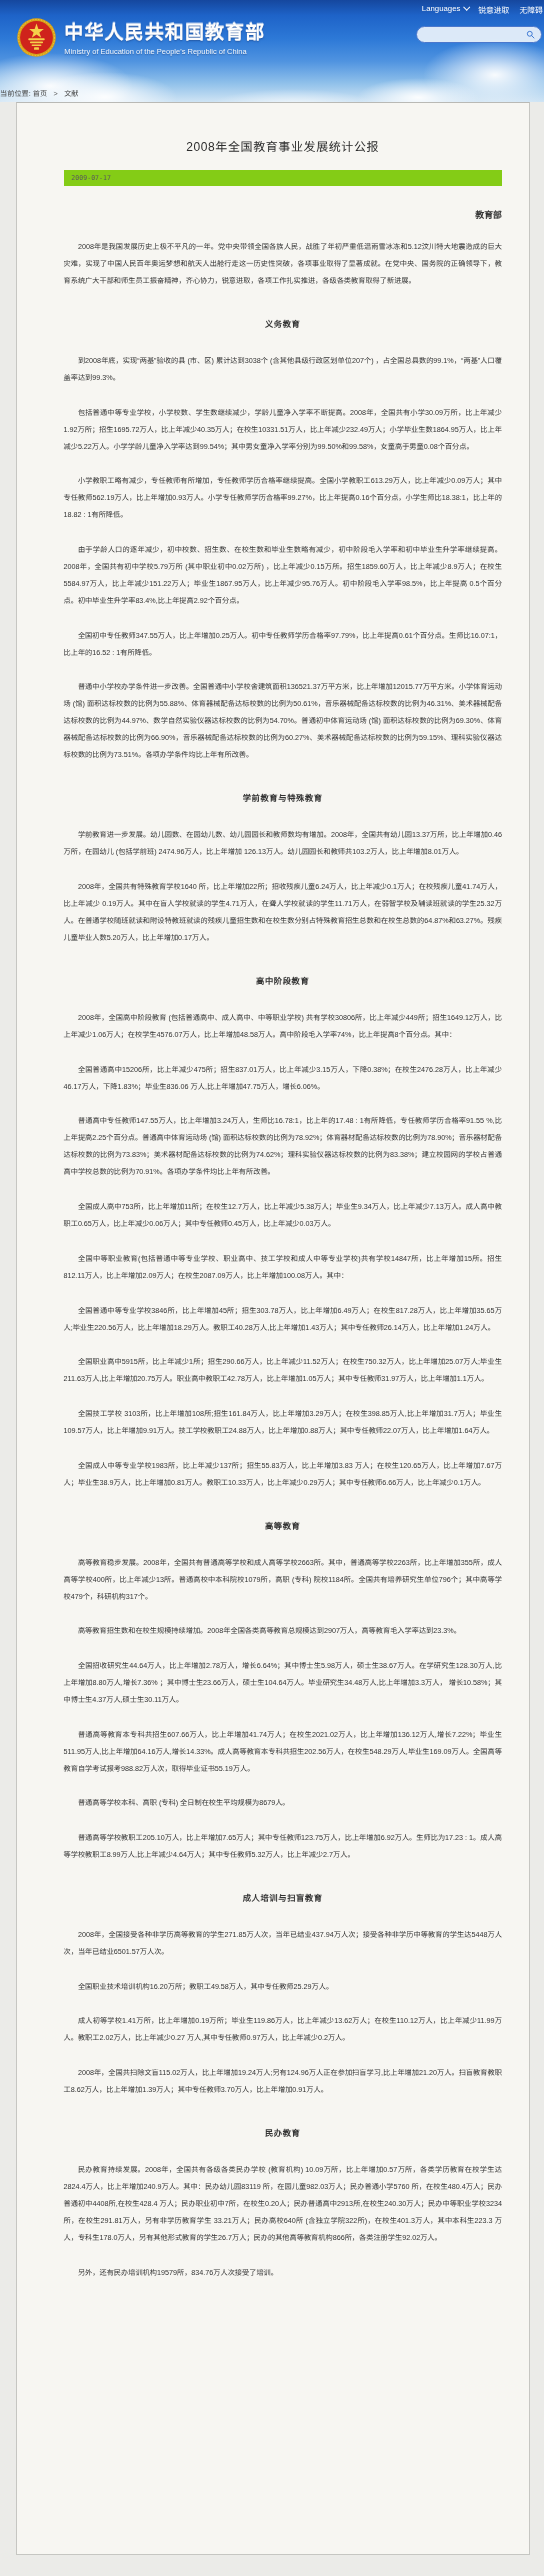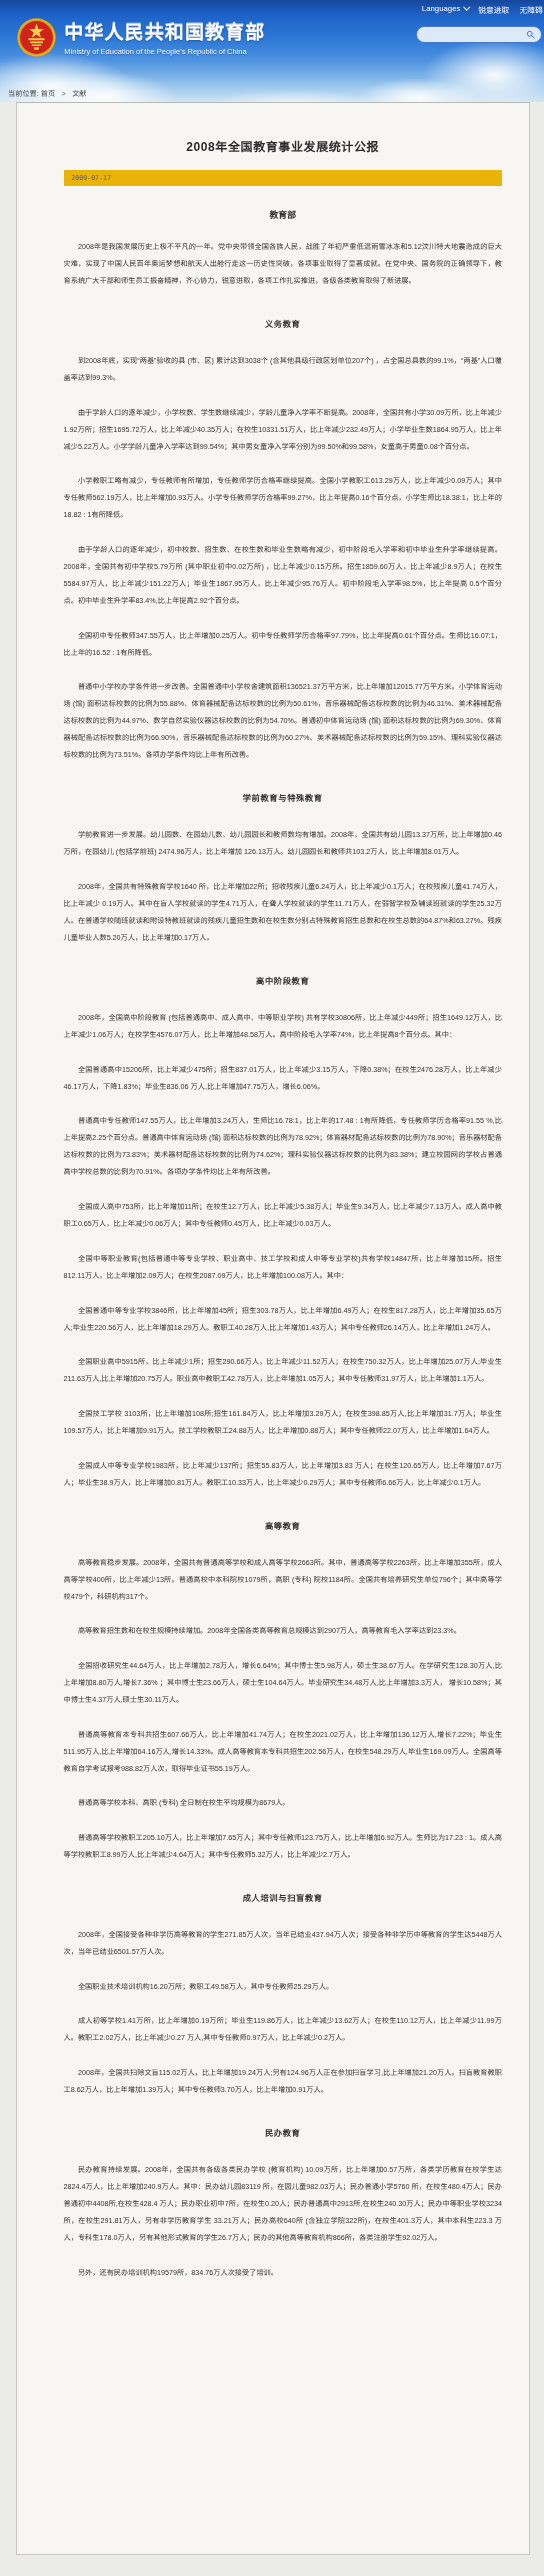--- a/index.html
+++ b/index.html
@@ -37,37 +37,37 @@
           transform:rotate(45deg) translateY(-1.7px); margin-left:2.8px; }
 
   .searchbox {
     position:absolute; right:3.3px; top:25.5px; width:126px; height:17.7px;
     background:rgba(235,243,251,.92); border:0.6px solid #4a77cc; border-radius:8.9px;
     display:flex; align-items:center; padding:0 5.5px;
   }
   .searchbox input { flex:1; border:none; outline:none; background:transparent; font-size:7.2px; color:#335; }
   .mag { width:8.9px; height:8.9px; flex:0 0 8.9px; }
 
-  .crumbs { position:absolute; left:8px; bottom:4.4px; font-size:7.2px; color:#474747; }
+  .crumbs { position:absolute; left:0; bottom:4.4px; font-size:7.2px; color:#474747; }
   .crumbs a { color:#474747; text-decoration:none; cursor:pointer; }
   .crumbs .sep { margin:0 4.4px; color:#5a5a5a; }
 
   
   .content-box {
     margin:0 15.5px; min-height:2453px;
     background:#f7f6f2; border:0.6px solid #c6c6c2; border-top-color:#b9b9b5;
     padding:16.6px 26.6px 39px 47px;
   }
-  .art-title { text-align:center; font-size:12px; font-weight:700; color:#2d2d2d; margin:17.7px 0 15.5px; letter-spacing:0.6px; }
+  .art-title { text-align:center; font-size:12px; font-weight:400; color:#2d2d2d; margin:17.7px 0 15.5px; letter-spacing:0.6px; }
   .datebar {
-    background:#eab308; height:16.6px; line-height:16.6px; padding-left:7.8px;
+    background:#84cc16; height:16.6px; line-height:16.6px; padding-left:7.8px;
     font-family:"DejaVu Sans Mono","Liberation Mono",monospace;
     font-size:6.6px; color:#5a5a5a;
   }
-  .byline { text-align:center; font-size:8.9px; font-weight:700; color:#333; margin:22px 0 3.3px; }
+  .byline { text-align:right; font-size:8.9px; font-weight:700; color:#333; margin:22px 0 3.3px; }
   .article-body { margin-top:16.6px; }
   .article-body h2 {
     text-align:center; font-size:8.3px; font-weight:700; color:#333; margin:28px 0 23px; letter-spacing:0.6px;
   }
   .article-body p {
     font-size:7.2px; line-height:17px; color:#333; text-indent:2em; text-align:justify; margin:0 0 17.7px;
   }
 </style>
 </head>
 <body>
@@ -123,21 +123,21 @@
 <div class="content-box">
   <h1 class="art-title">2008年全国教育事业发展统计公报</h1>
   <div class="datebar">
     <span>2009-07-17</span>
   </div>
   <div class="byline">教育部</div>
   <div class="article-body">
       <p>2008年是我国发展历史上极不平凡的一年。党中央带领全国各族人民，战胜了年初严重低温雨雪冰冻和5.12汶川特大地震造成的巨大灾难，实现了中国人民百年奥运梦想和航天人出舱行走这一历史性突破，各项事业取得了显著成就。在党中央、国务院的正确领导下，教育系统广大干部和师生员工振奋精神，齐心协力，锐意进取，各项工作扎实推进，各级各类教育取得了新进展。</p>
       <h2>义务教育</h2>
       <p>到2008年底，实现“两基”验收的县 (市、区) 累计达到3038个 (含其他县级行政区划单位207个) ，占全国总县数的99.1%，“两基”人口覆盖率达到99.3%。</p>
-      <p>由于学龄人口的逐年减少，小学校数、学生数继续减少，学龄儿童净入学率不断提高。2008年，全国共有小学30.09万所，比上年减少1.92万所；招生1695.72万人，比上年减少40.35万人；在校生10331.51万人，比上年减少232.49万人；小学毕业生数1864.95万人，比上年减少5.22万人。小学学龄儿童净入学率达到99.54%；其中男女童净入学率分别为99.50%和99.58%，女童高于男童0.08个百分点。</p>
+      <p>包括普通中等专业学校，小学校数、学生数继续减少，学龄儿童净入学率不断提高。2008年，全国共有小学30.09万所，比上年减少1.92万所；招生1695.72万人，比上年减少40.35万人；在校生10331.51万人，比上年减少232.49万人；小学毕业生数1864.95万人，比上年减少5.22万人。小学学龄儿童净入学率达到99.54%；其中男女童净入学率分别为99.50%和99.58%，女童高于男童0.08个百分点。</p>
       <p>小学教职工略有减少，专任教师有所增加，专任教师学历合格率继续提高。全国小学教职工613.29万人，比上年减少0.09万人；其中专任教师562.19万人，比上年增加0.93万人。小学专任教师学历合格率99.27%，比上年提高0.16个百分点，小学生师比18.38:1，比上年的18.82 : 1有所降低。</p>
       <p>由于学龄人口的逐年减少，初中校数、招生数、在校生数和毕业生数略有减少，初中阶段毛入学率和初中毕业生升学率继续提高。2008年，全国共有初中学校5.79万所 (其中职业初中0.02万所) ，比上年减少0.15万所。招生1859.60万人，比上年减少8.9万人；在校生5584.97万人，比上年减少151.22万人；毕业生1867.95万人，比上年减少95.76万人。初中阶段毛入学率98.5%，比上年提高 0.5个百分点。初中毕业生升学率83.4%,比上年提高2.92个百分点。</p>
       <p>全国初中专任教师347.55万人，比上年增加0.25万人。初中专任教师学历合格率97.79%，比上年提高0.61个百分点。生师比16.07:1，比上年的16.52 : 1有所降低。</p>
       <p>普通中小学校办学条件进一步改善。全国普通中小学校舍建筑面积136521.37万平方米，比上年增加12015.77万平方米。小学体育运动场 (馆) 面积达标校数的比例为55.88%、体育器械配备达标校数的比例为50.61%，音乐器械配备达标校数的比例为46.31%、美术器械配备达标校数的比例为44.97%、数学自然实验仪器达标校数的比例为54.70%。普通初中体育运动场 (馆) 面积达标校数的比例为69.30%、体育器械配备达标校数的比例为66.90%，音乐器械配备达标校数的比例为60.27%、美术器械配备达标校数的比例为59.15%、理科实验仪器达标校数的比例为73.51%。各项办学条件均比上年有所改善。</p>
       <h2>学前教育与特殊教育</h2>
       <p>学前教育进一步发展。幼儿园数、在园幼儿数、幼儿园园长和教师数均有增加。2008年，全国共有幼儿园13.37万所，比上年增加0.46 万所，在园幼儿 (包括学前班)  2474.96万人，比上年增加 126.13万人。幼儿园园长和教师共103.2万人，比上年增加8.01万人。</p>
       <p>2008年，全国共有特殊教育学校1640 所，比上年增加22所；招收残疾儿童6.24万人，比上年减少0.1万人；在校残疾儿童41.74万人，比上年减少 0.19万人。其中在盲人学校就读的学生4.71万人，在聋人学校就读的学生11.71万人，在弱智学校及辅读班就读的学生25.32万人。在普通学校随班就读和附设特教班就读的残疾儿童招生数和在校生数分别占特殊教育招生总数和在校生总数的64.87%和63.27%。残疾儿童毕业人数5.20万人，比上年增加0.17万人。</p>
       <h2>高中阶段教育</h2>
       <p>2008年，全国高中阶段教育 (包括普通高中、成人高中、中等职业学校) 共有学校30806所，比上年减少449所；招生1649.12万人，比上年减少1.06万人；在校学生4576.07万人，比上年增加48.58万人。高中阶段毛入学率74%，比上年提高8个百分点。其中：</p>
       <p>全国普通高中15206所，比上年减少475所；招生837.01万人，比上年减少3.15万人，下降0.38%；在校生2476.28万人，比上年减少46.17万人，下降1.83%；毕业生836.06 万人,比上年增加47.75万人，增长6.06%。</p>

